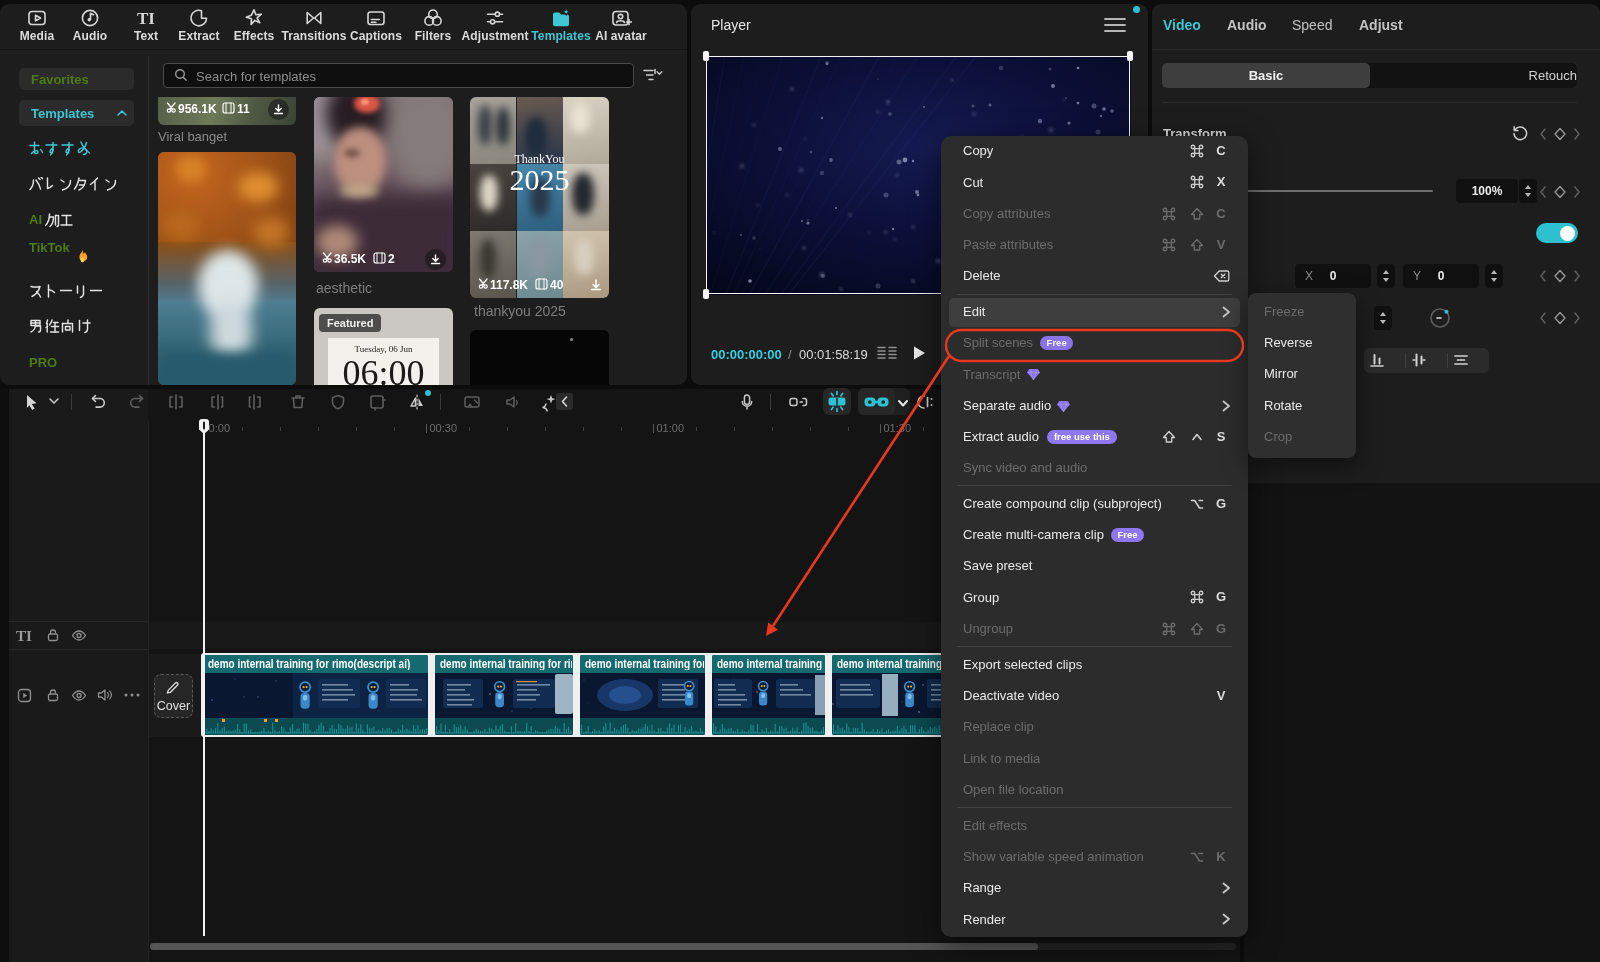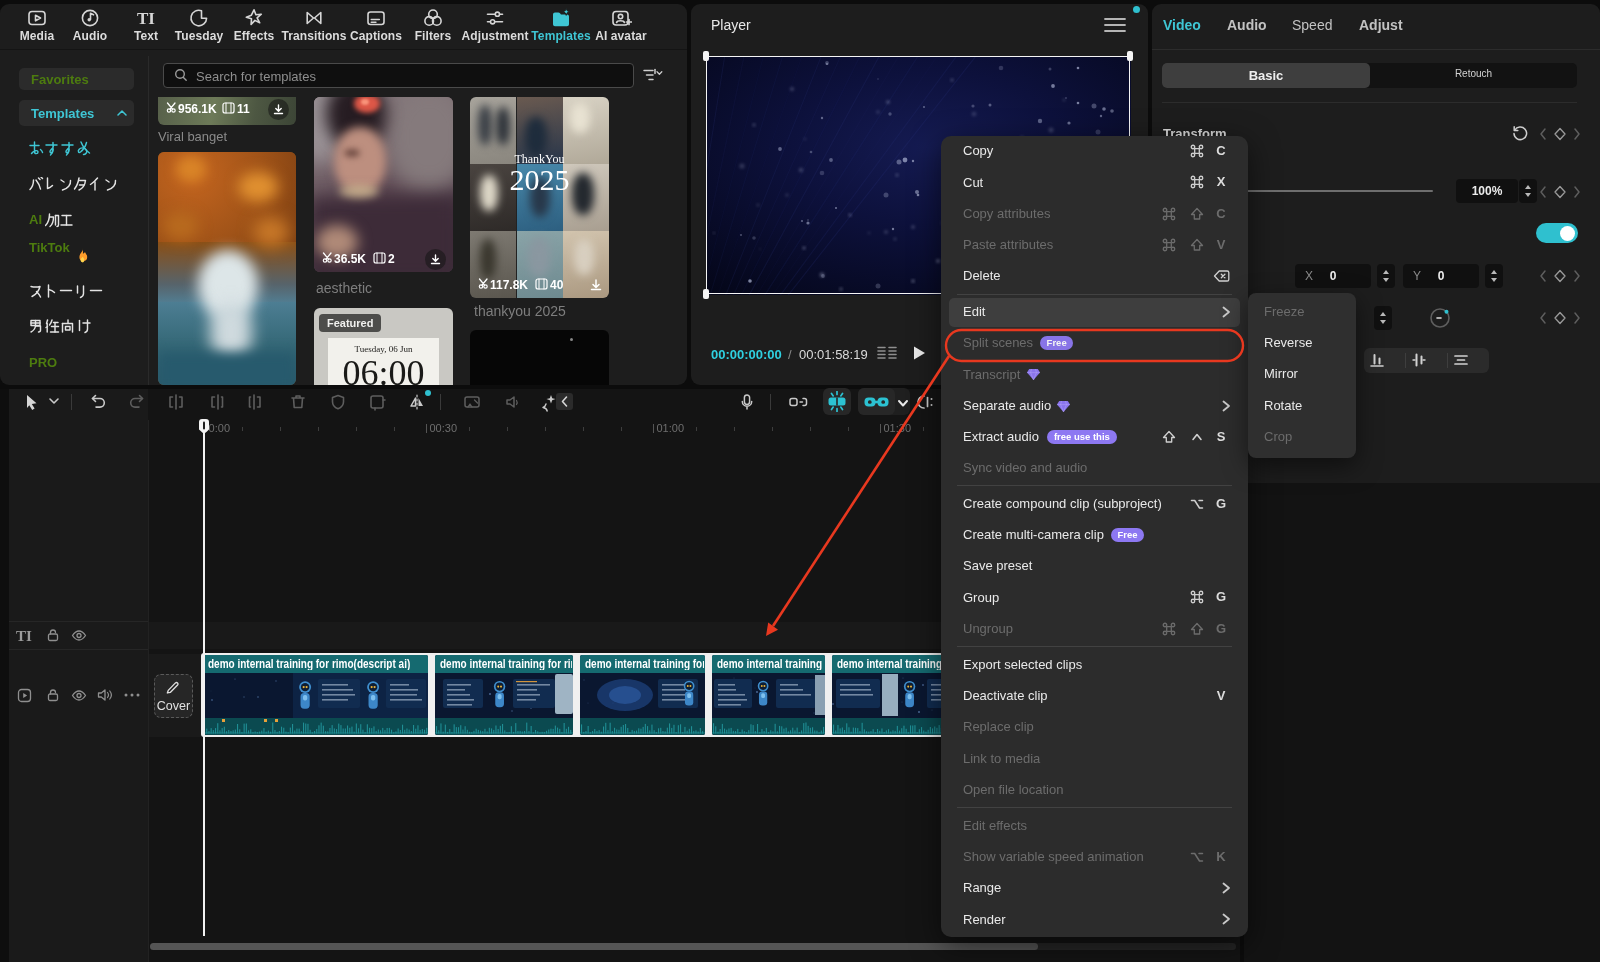--- a/index.html
+++ b/index.html
@@ -30,21 +30,21 @@
     <circle cx="10.2" cy="12.8" r="1.7" fill="#d6d6d6"></circle>
   </svg>
 <div class="a tblbl" style="left:35px;top:29px;width:110px;">Audio</div>
 <svg class="a" style="left:135px;top:7px" width="22" height="22" viewBox="0 0 22 22" fill="none">
     <text x="11" y="16.5" font-family="Liberation Serif,serif" font-size="17" font-weight="bold" fill="#d6d6d6" text-anchor="middle">TI</text>
   </svg>
 <div class="a tblbl" style="left:91px;top:29px;width:110px;">Text</div>
 <svg class="a" style="left:188px;top:7px" width="22" height="22" viewBox="0 0 22 22" fill="none">
     <path d="M13.5 3.7 A7.8 7.8 0 1 0 18.6 11.2 L13.5 11.2 Z" stroke="#d6d6d6" stroke-width="1.6" stroke-linecap="round" stroke-linejoin="round"></path>
   </svg>
-<div class="a tblbl" style="left:144px;top:29px;width:110px;">Tuesday</div>
+<div class="a tblbl" style="left:144px;top:29px;width:110px;">Extract</div>
 <svg class="a" style="left:243px;top:7px" width="22" height="22" viewBox="0 0 22 22" fill="none">
     <path d="M11 2.8l1.9 5 5.4-.6-4.2 3.6 2.6 5-4.8-2.4-3.8 4 .4-5.6-5.2-1.6 5.1-2z" stroke="#d6d6d6" stroke-width="1.6" stroke-linecap="round" stroke-linejoin="round"></path>
   </svg>
 <div class="a tblbl" style="left:199px;top:29px;width:110px;">Effects</div>
 <svg class="a" style="left:303px;top:7px" width="22" height="22" viewBox="0 0 22 22" fill="none">
     <path d="M4.2 5.5v11l6.3-5.5z" stroke="#d6d6d6" stroke-width="1.6" stroke-linecap="round" stroke-linejoin="round"></path>
     <path d="M17.8 5.5v11l-6.3-5.5z" stroke="#d6d6d6" stroke-width="1.6" stroke-linecap="round" stroke-linejoin="round"></path>
   </svg>
 <div class="a tblbl" style="left:259px;top:29px;width:110px;">Transitions</div>
 <svg class="a" style="left:365px;top:7px" width="22" height="22" viewBox="0 0 22 22" fill="none">
@@ -555,21 +555,21 @@
   </svg>
 <div class="a panel" style="left:1152px;top:4px;width:448px;height:479px;background:#1d1d1d"></div>
 <div class="a" style="left:1163px;top:17px;font-size:14px;font-weight:bold;color:#3fc6d4">Video</div>
 <div class="a" style="left:1227px;top:17px;font-size:14px;font-weight:bold;color:#c2c2c2">Audio</div>
 <div class="a" style="left:1292px;top:17px;font-size:14px;font-weight:normal;color:#c2c2c2">Speed</div>
 <div class="a" style="left:1359px;top:17px;font-size:14px;font-weight:bold;color:#c2c2c2">Adjust</div>
 <div class="a" style="left:1152px;top:49px;width:448px;height:1px;background:#2c2c2c"></div>
 <div class="a" style="left:1162px;top:63px;width:415px;height:25px;background:#121212;border-radius:5px"></div>
 <div class="a" style="left:1162px;top:63px;width:208px;height:25px;background:#3e3e3e;border-radius:5px"></div>
 <div class="a" style="left:1162px;top:68px;width:208px;text-align:center;font-size:13px;font-weight:bold;color:#efefef">Basic</div>
-<div class="a" style="left:1370px;top:68px;width:207px;text-align:center;font-size:10px;color:#d2d2d2">Retouch</div>
+<div class="a" style="left:1370px;top:68px;width:207px;text-align:right;font-size:13px;color:#d2d2d2">Retouch</div>
 <div class="a" style="left:1162px;top:102px;width:415px;height:1px;background:#2c2c2c"></div>
 <div class="a" style="left:1163px;top:126px;font-size:13px;font-weight:bold;color:#d8d8d8">Transform</div>
 <svg class="a" style="left:1512px;top:125px" width="17" height="17" viewBox="0 0 17 17" fill="none">
     <path d="M2.8 5.2A6.3 6.3 0 1 1 2 8.5" stroke="#cdcdcd" stroke-width="1.5" stroke-linecap="round" stroke-linejoin="round"></path>
     <path d="M2.2 1.8v3.6h3.6" stroke="#cdcdcd" stroke-width="1.5" stroke-linecap="round" stroke-linejoin="round"></path>
   </svg>
 <svg class="a" style="left:1540px;top:127px" width="40" height="14" viewBox="0 0 40 14" fill="none">
     <path d="M5 2l-4 5 4 5" stroke="#5e5e5e" stroke-width="1.5" stroke-linecap="round" stroke-linejoin="round"></path>
     <path d="M20 1.5L25 7l-5 5.5L15 7z" stroke="#9a9a9a" stroke-width="1.3" stroke-linecap="round" stroke-linejoin="round"></path>
     <path d="M35 2l4 5-4 5" stroke="#5e5e5e" stroke-width="1.5" stroke-linecap="round" stroke-linejoin="round"></path>
@@ -1589,21 +1589,21 @@
     <circle cx="11" cy="11" r="1.75" stroke="#6c6c6c" stroke-width="1.3" stroke-linecap="round" stroke-linejoin="round"></circle>
   </svg>
 <svg class="a" style="left:1190px;top:621.5px;z-index:11" width="14" height="14" viewBox="0 0 14 14" fill="none">
     <path d="M7 1.5L12.5 7.5H9.7v4.5H4.3V7.5H1.5z" stroke="#6c6c6c" stroke-width="1.3" stroke-linecap="round" stroke-linejoin="round"></path>
   </svg>
 <div class="a sc dim" style="left:1211px;top:620.5px;z-index:11;line-height:16px">G</div>
 <div class="a mi" style="left:941px;top:649.0px;width:307px;z-index:11">
     <span class="lb">Export selected clips</span>
   </div>
 <div class="a mi" style="left:941px;top:680.1999999999999px;width:307px;z-index:11">
-    <span class="lb">Deactivate clip</span>
+    <span class="lb">Deactivate video</span>
   </div>
 <div class="a sc " style="left:1211px;top:687.8px;z-index:11;line-height:16px">V</div>
 <div class="a mi dis" style="left:941px;top:711.4px;width:307px;z-index:11">
     <span class="lb">Replace clip</span>
   </div>
 <div class="a mi dis" style="left:941px;top:742.6px;width:343px;z-index:11">
     <span class="lb">Link to media</span>
   </div>
 <div class="a mi dis" style="left:941px;top:773.8px;width:320px;z-index:11">
     <span class="lb">Open file location</span>

